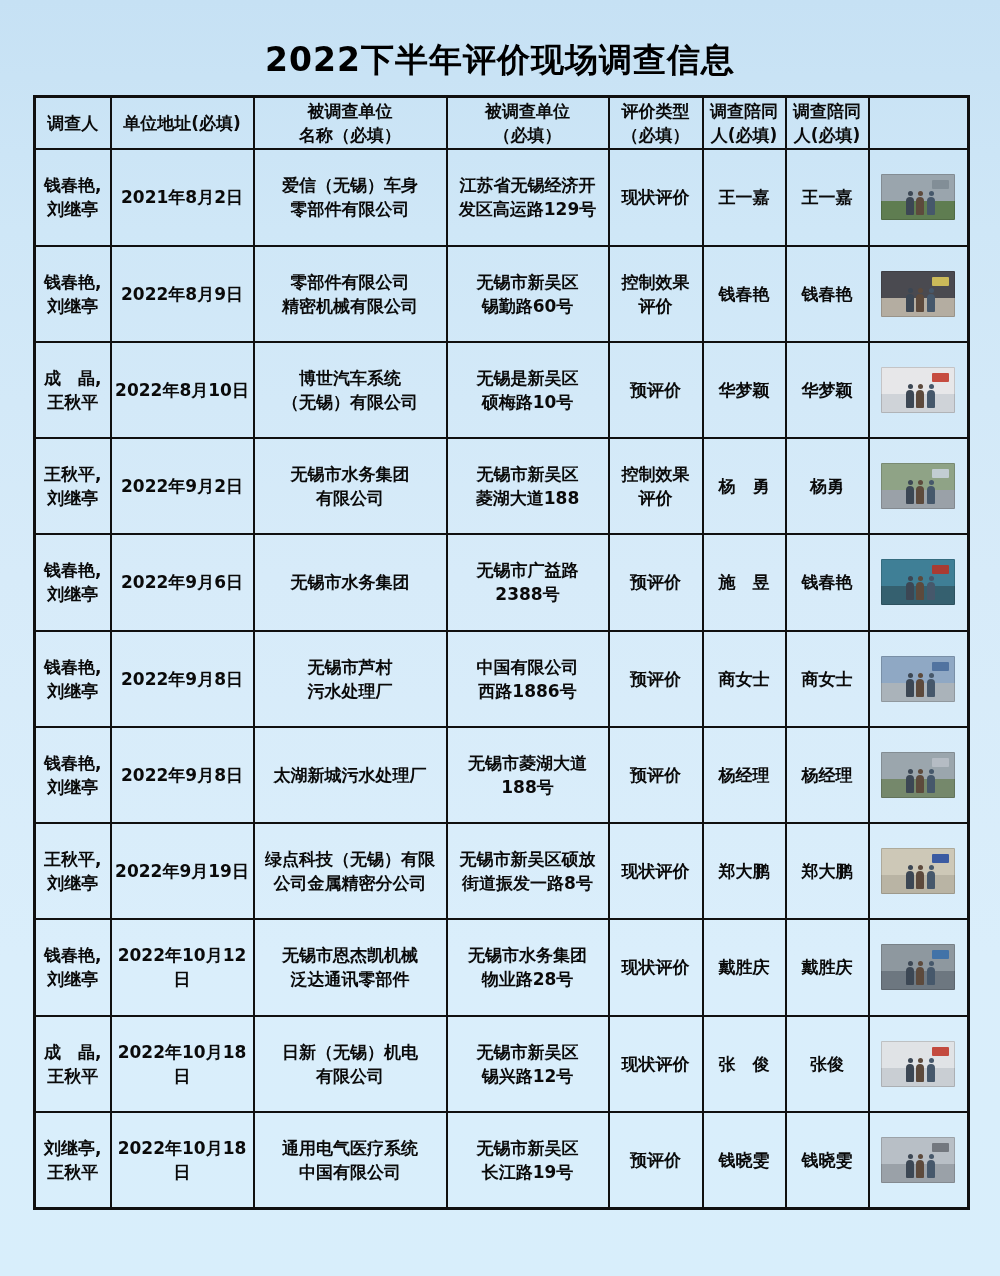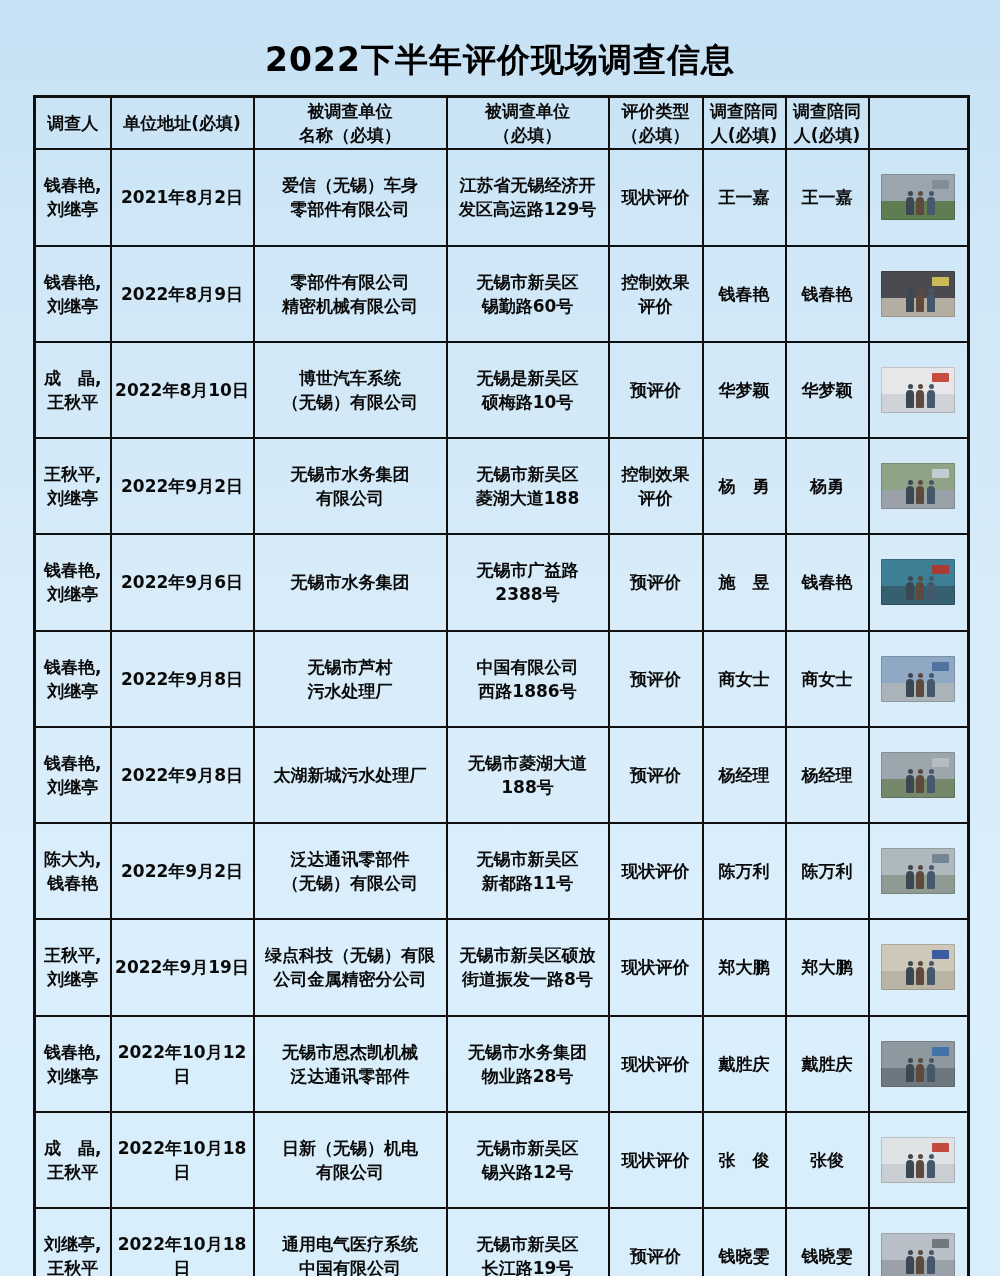--- a/index.html
+++ b/index.html
@@ -218,40 +218,20 @@
     <td class="photo-cell">
       <div class="photo" style="background: linear-gradient(rgb(155, 166, 173) 0%, rgb(155, 166, 173) 58%, rgb(117, 136, 107) 58%, rgb(117, 136, 107) 100%);">
         <i></i>
         <i></i>
         <i></i>
         <b style="background: rgb(184, 191, 198);"></b>
       </div>
     </td>
   </tr>
       <tr>
-    <td>陈大为,
-钱春艳</td>
-    <td>2022年9月2日</td>
-    <td>泛达通讯零部件
-（无锡）有限公司</td>
-    <td>无锡市新吴区
-新都路11号</td>
-    <td>现状评价</td>
-    <td>陈万利</td>
-    <td>陈万利</td>
-    <td class="photo-cell">
-      <div class="photo" style="background: linear-gradient(rgb(174, 185, 190) 0%, rgb(174, 185, 190) 58%, rgb(143, 154, 146) 58%, rgb(143, 154, 146) 100%);">
-        <i></i>
-        <i></i>
-        <i></i>
-        <b style="background: rgb(110, 127, 142);"></b>
-      </div>
-    </td>
-  </tr>
-      <tr>
     <td>王秋平,
 刘继亭</td>
     <td>2022年9月19日</td>
     <td>绿点科技（无锡）有限
 公司金属精密分公司</td>
     <td>无锡市新吴区硕放
 街道振发一路8号</td>
     <td>现状评价</td>
     <td>郑大鹏</td>
     <td>郑大鹏</td>

